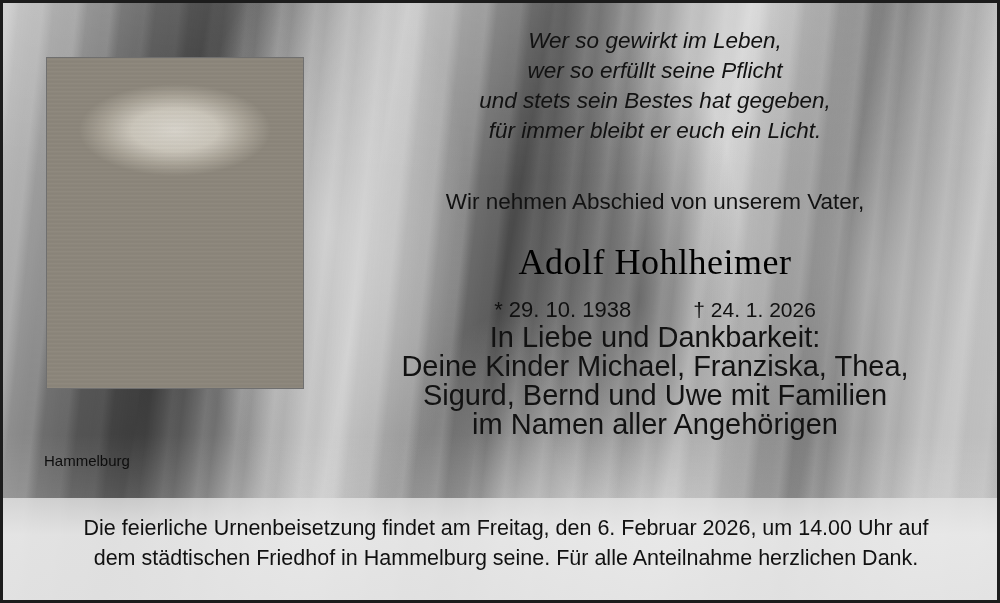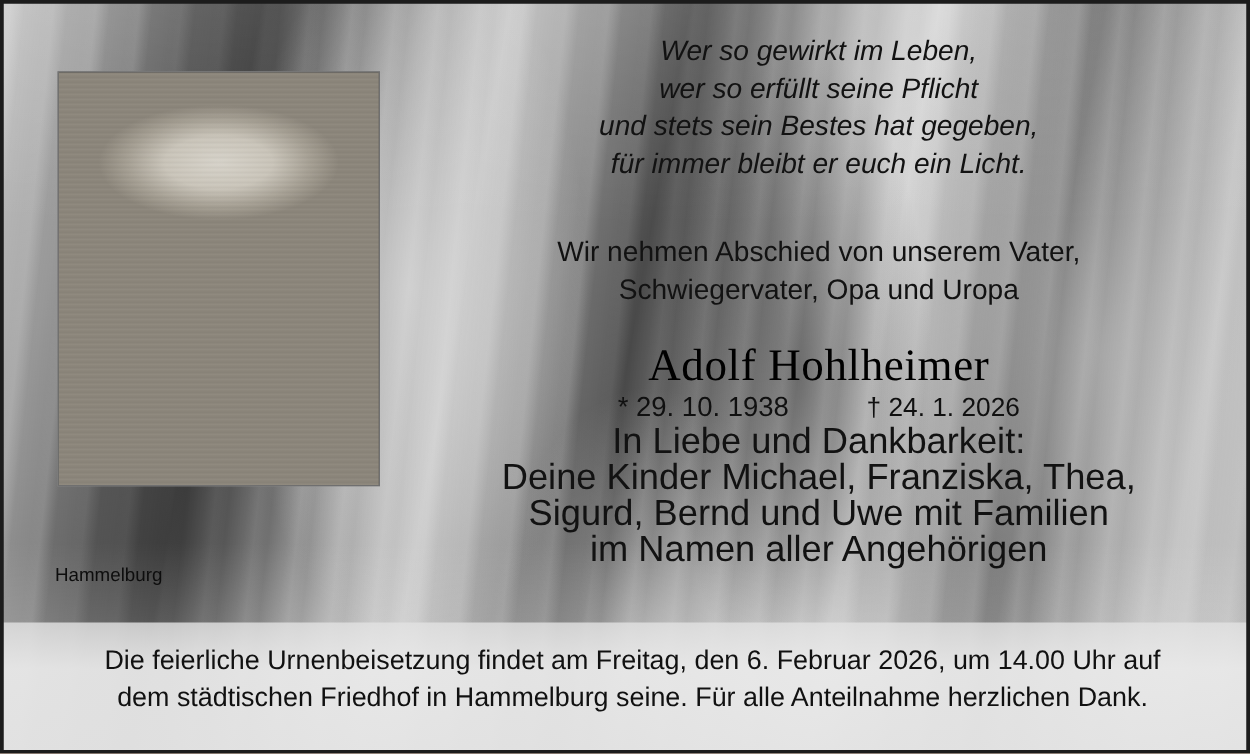--- a/index.html
+++ b/index.html
@@ -145,20 +145,21 @@
   .intro div { white-space: nowrap; }
 
   .name {
     margin-top: 24px;
     font-family: "Liberation Serif", serif;
     font-size: 36px;
     letter-spacing: 0.5px;
     color: #000000;
   }
   .dates {
+    margin-top: 14px;
     font-size: 22px;
     color: #101010;
   }
   .dates .birth { margin-right: 56px; }
   .dates .cross { font-size: 21px; }
 
   .closing-block {
     font-size: 29px;
     line-height: 29px;
     color: #121212;
@@ -202,21 +203,20 @@
   <div class="text-col">
     <div class="verse">
       <div>Wer so gewirkt im Leben,</div>
       <div>wer so erfüllt seine Pflicht</div>
       <div>und stets sein Bestes hat gegeben,</div>
       <div>für immer bleibt er euch ein Licht.</div>
     </div>
 
     <div class="intro">
       <div>Wir nehmen Abschied von unserem Vater,</div>
-      <div>Schwiegervater, Opa und Uropa</div>
     </div>
 
     <div class="name">Adolf Hohlheimer</div>
 
     <div class="dates">
       <span class="birth">* 29. 10. 1938</span>
       <span class="cross">† 24. 1. 2026</span>
     </div>
 
     <div class="closing-block">

